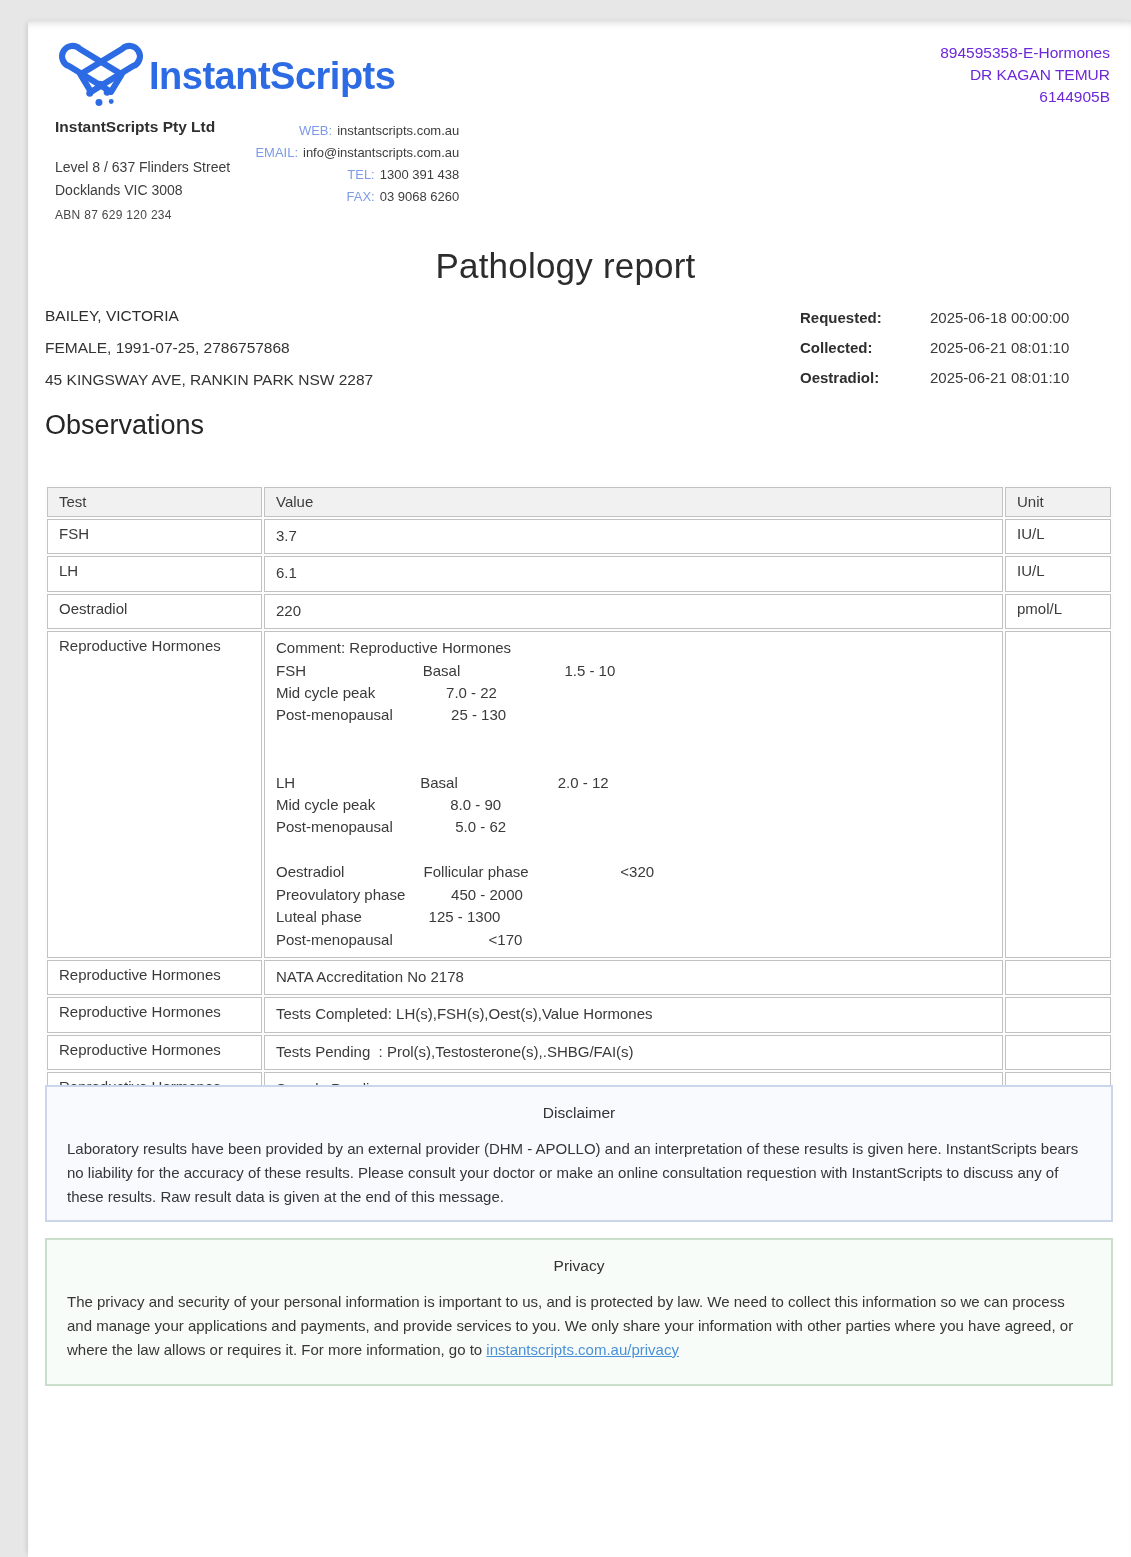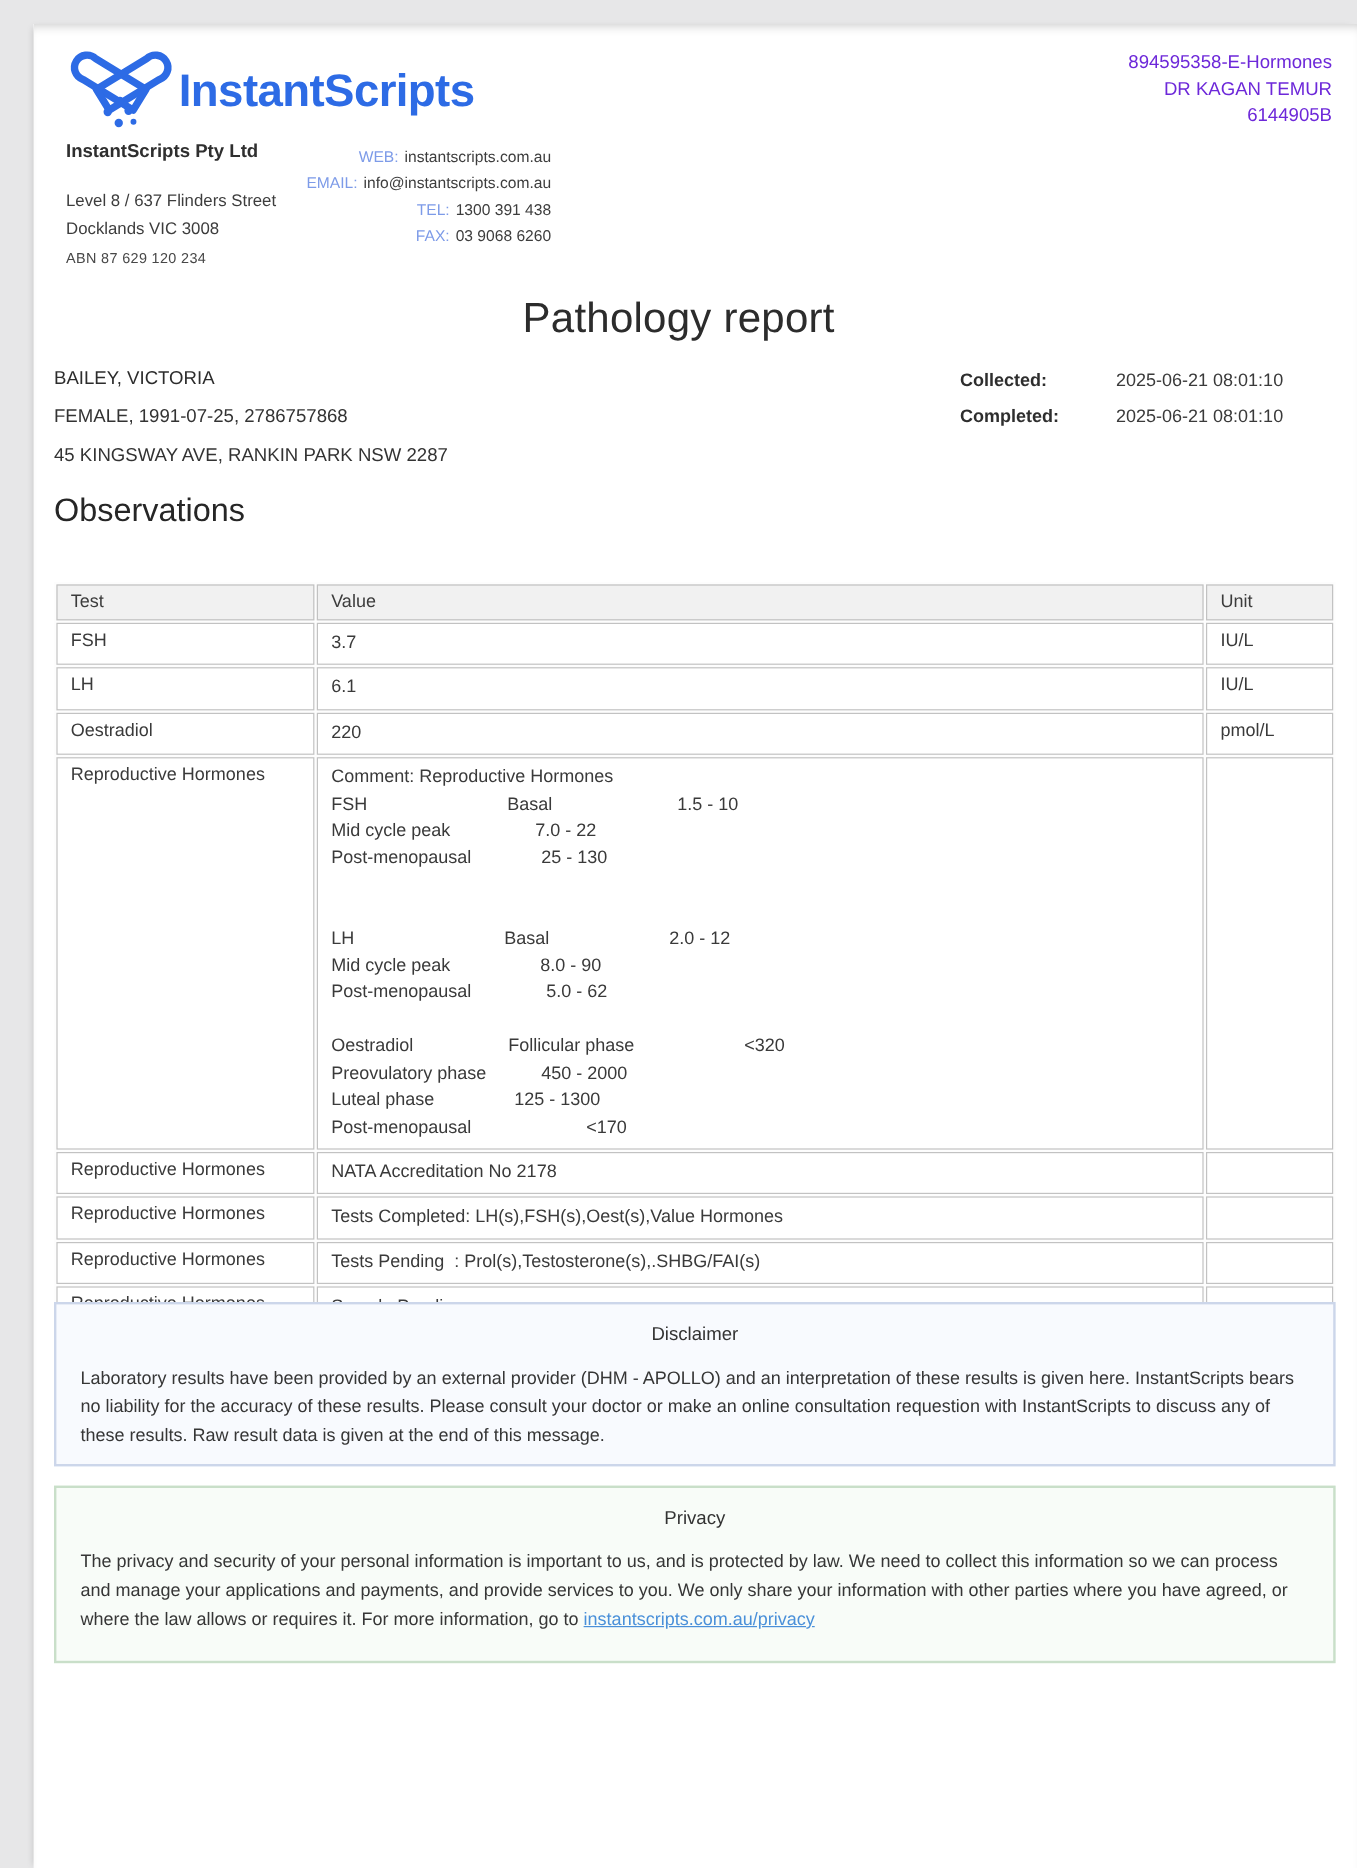--- a/index.html
+++ b/index.html
@@ -124,25 +124,29 @@
   <div class="report-title">Pathology report</div>
 
   <div class="patient-block">
     <div class="patient-name">BAILEY, VICTORIA</div>
     <div>FEMALE, 1991-07-25, 2786757868</div>
     <div>45 KINGSWAY AVE, RANKIN PARK NSW 2287</div>
   </div>
 
   <div class="dates-block">
     <div class="date-row">
+      <span class="date-label">Requested:</span>
+      <span class="date-value">2025-06-18 00:00:00</span>
+    </div>
+    <div class="date-row">
       <span class="date-label">Collected:</span>
       <span class="date-value">2025-06-21 08:01:10</span>
     </div>
     <div class="date-row">
-      <span class="date-label">Completed:</span>
+      <span class="date-label">Oestradiol:</span>
       <span class="date-value">2025-06-21 08:01:10</span>
     </div>
   </div>
 
   <div class="obs-heading">Observations</div>
 
   <table class="obs-table">
     <thead>
       <tr>
         <th class="col-test">Test</th>

